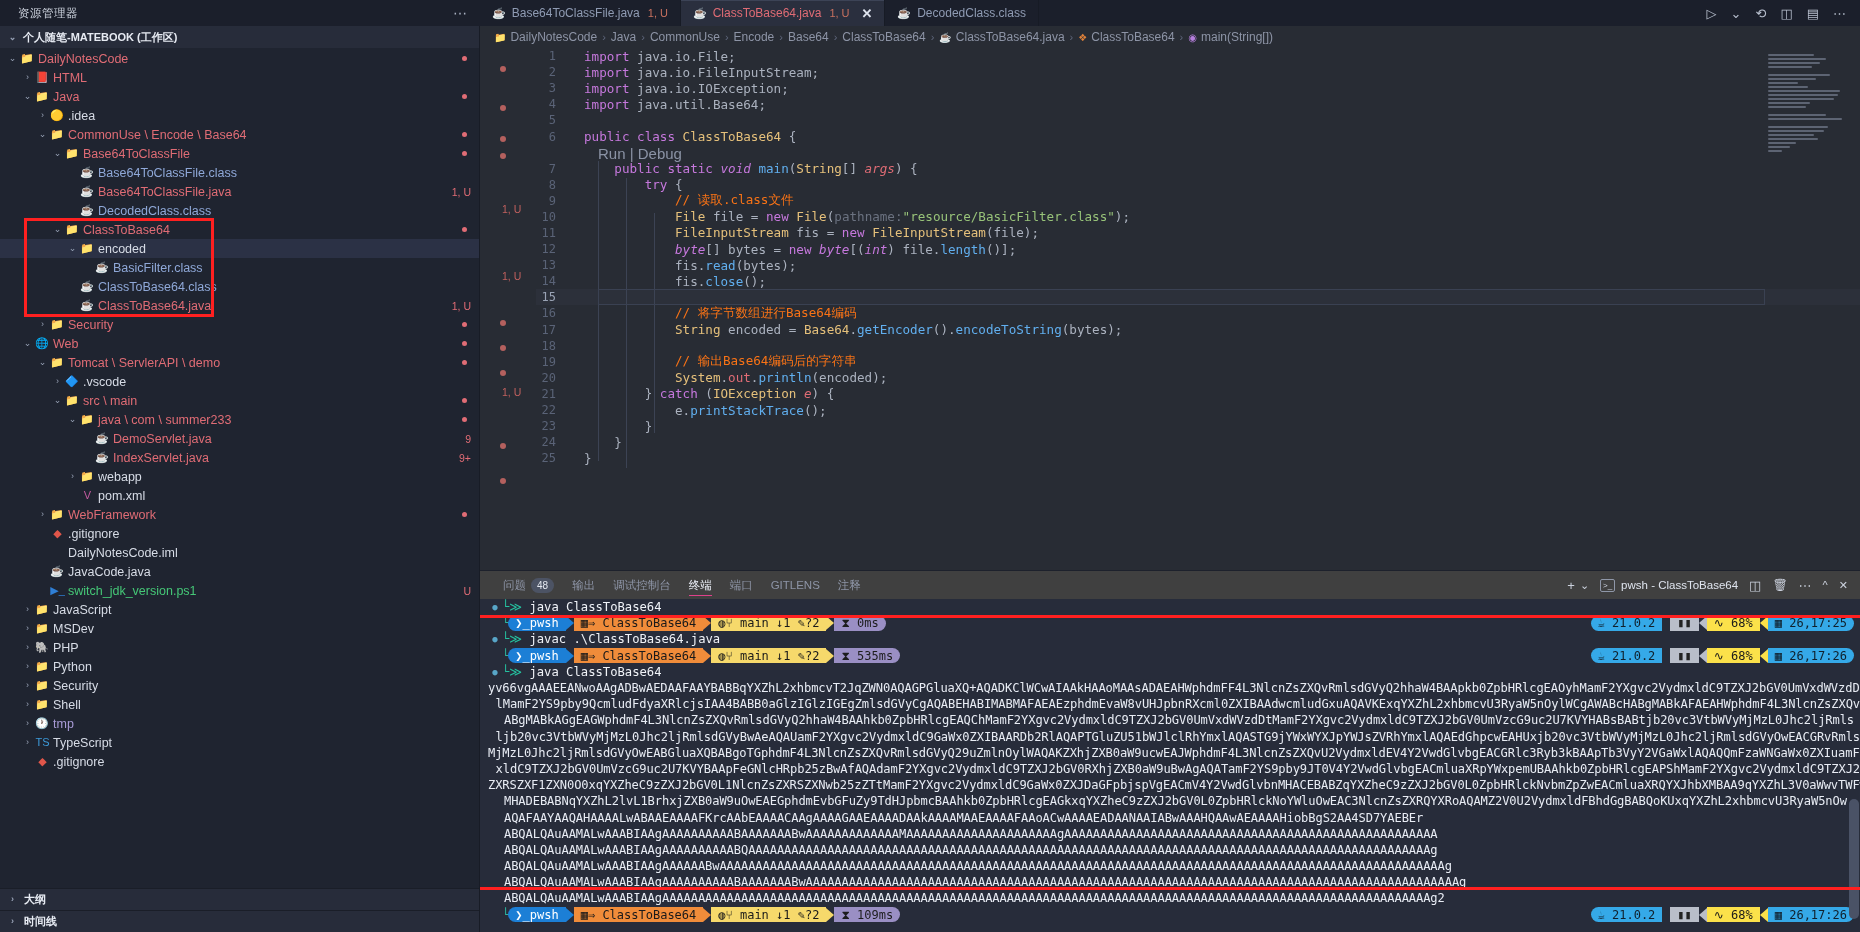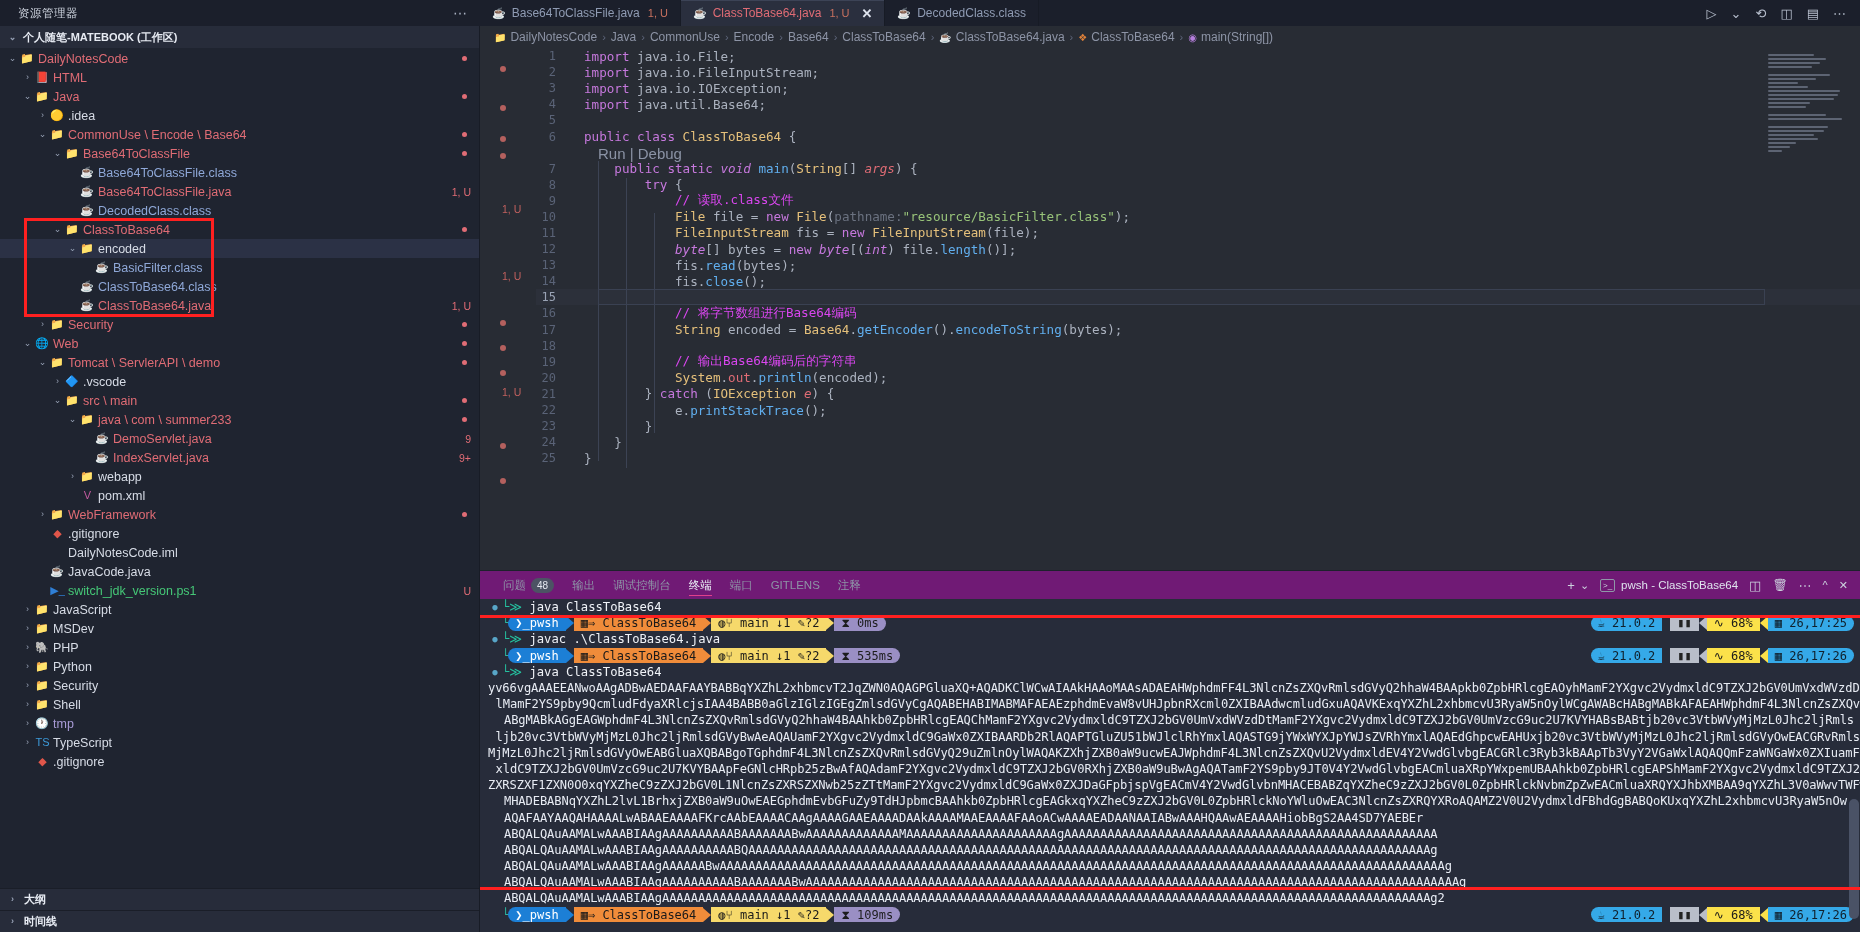--- a/index.html
+++ b/index.html
@@ -106,35 +106,35 @@
   .ln{ width:34px; flex:0 0 34px; text-align:right; color:#5a6377; padding-right:14px; font-size:12px; }
   .code{ padding-left:14px; }
   .cline.cur .code{ }
   .cline.cur{ background:#2c303a; }
   .cline.cur .ln{ color:#9aa3b5; }
   .k-pink{ color:#c678dd; }
   .k-kw{ color:#e06c75; }
   .k-str{ color:#98c379; }
   .k-yel{ color:#e5c07b; }
   .k-blu{ color:#61afef; }
-  .k-com{ color:#d946ef; }
+  .k-com{ color:#f97316; }
   .k-txt{ color:#abb2bf; }
   .k-ital{ font-style:italic; }
   .k-par{ color:#6b7280; }
   .codelens{ height:16px; padding-left:62px; font-size:15px; color:#8b93a5; font-family:"Liberation Sans",sans-serif;}
   .cursor-line-box{ position:absolute; left:62px; right:90px; height:16px; border:1px solid #3a4152; pointer-events:none;}
   .indent{ position:absolute; width:1px; background:#3c4354; }
   .minimap{
     position:absolute; right:14px; top:6px; width:78px; height:62px;
     opacity:.55;
   }
   .mm-l{ height:2px; background:#8a93a8; margin-bottom:2px; border-radius:1px; }
 
   
-  .panel{ flex:0 0 362px; display:flex; flex-direction:column; background:#701a75; min-height:0; border-top:1px solid #1d212c;}
+  .panel{ flex:0 0 362px; display:flex; flex-direction:column; background:#404040; min-height:0; border-top:1px solid #1d212c;}
   .panel-head{ height:28px; display:flex; align-items:center; padding-left:14px; }
   .ptab{ font-size:11.5px; color:#8d94a6; padding:0 9px; position:relative; display:flex; align-items:center; gap:5px; height:28px;}
   .ptab.active{ color:#e8ecf4; }
   .ptab.active::after{ content:""; position:absolute; left:9px; right:9px; bottom:3px; height:1.5px; background:#e0418b; }
   .pbadge{
     background:#4c5364; color:#e4e8f0; border-radius:9px; font-size:10px;
     padding:1px 6px; line-height:1.3;
   }
   .ptools{ margin-left:auto; display:flex; align-items:center; gap:11px; padding-right:12px; color:#ccd2de; font-size:13px;}
   .term-chip{

